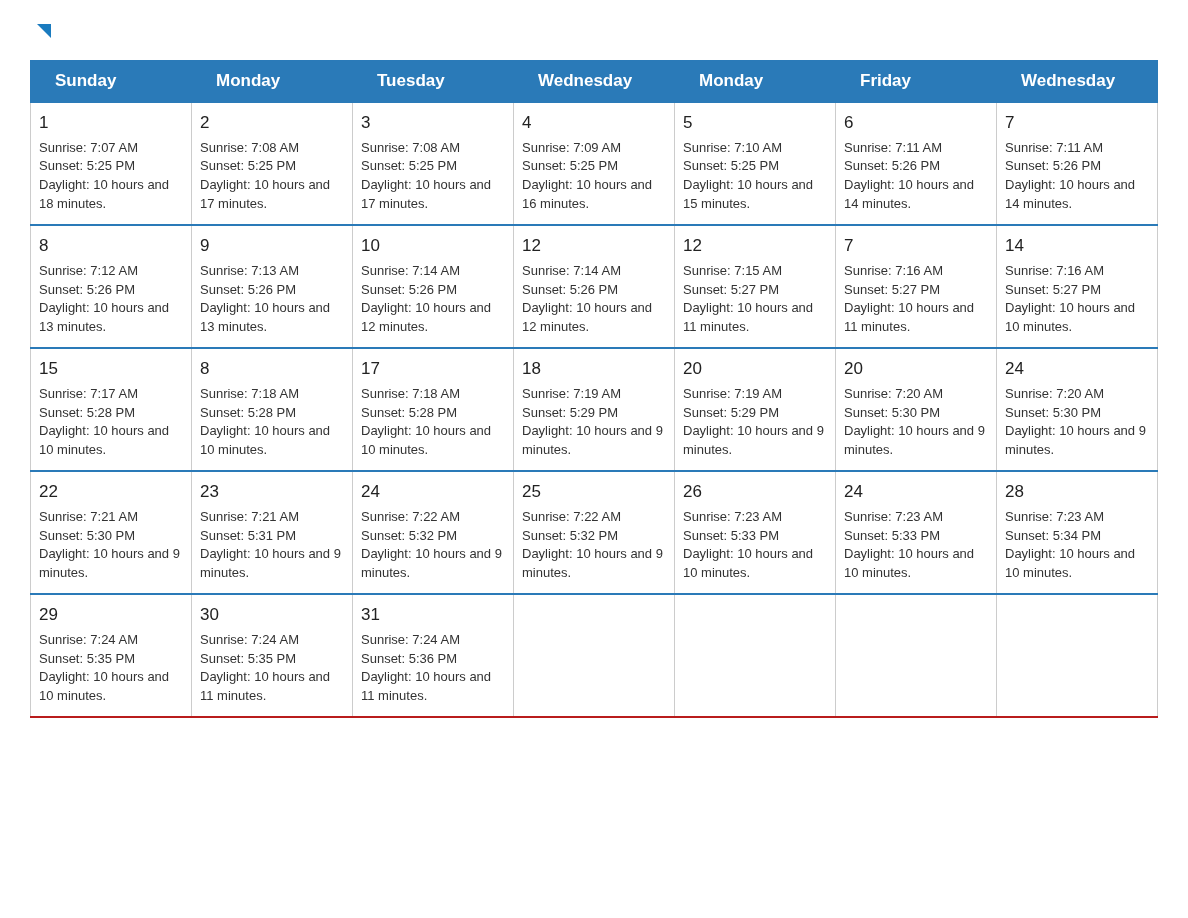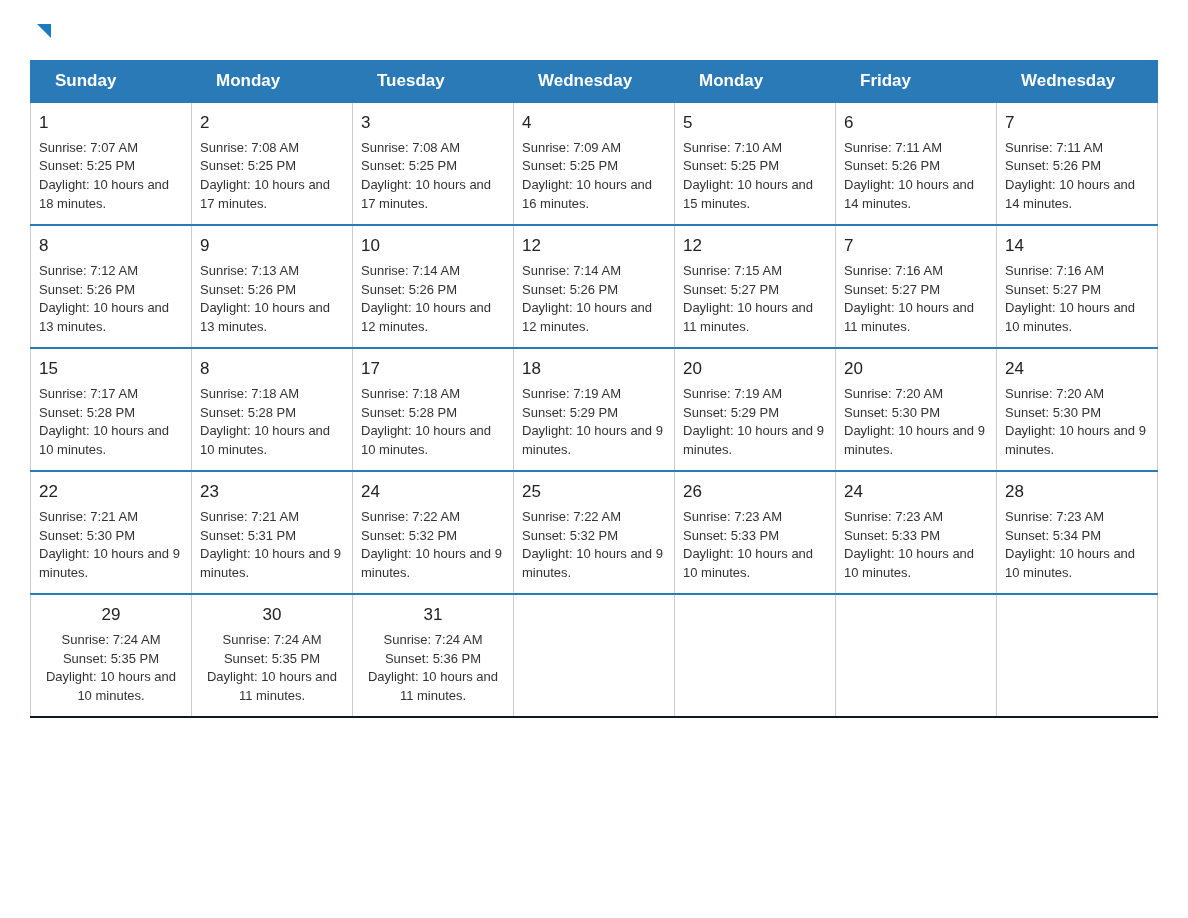--- a/index.html
+++ b/index.html
@@ -66,22 +66,21 @@
       font-weight: normal;
       color: #222;
       display: block;
       margin-bottom: 3px;
     }
     .day-info {
       font-size: 13px;
       color: #333;
     }
     tbody tr:last-child td {
-      border-bottom: 2px solid #0f172a;
-      text-align: center;
+      border-bottom: 2px solid #b91c1c;
     }
 
     
     .logo-wrap {
       display: flex;
       align-items: center;
       gap: 0;
     }
     .logo-text-wrap {
       display: flex;

